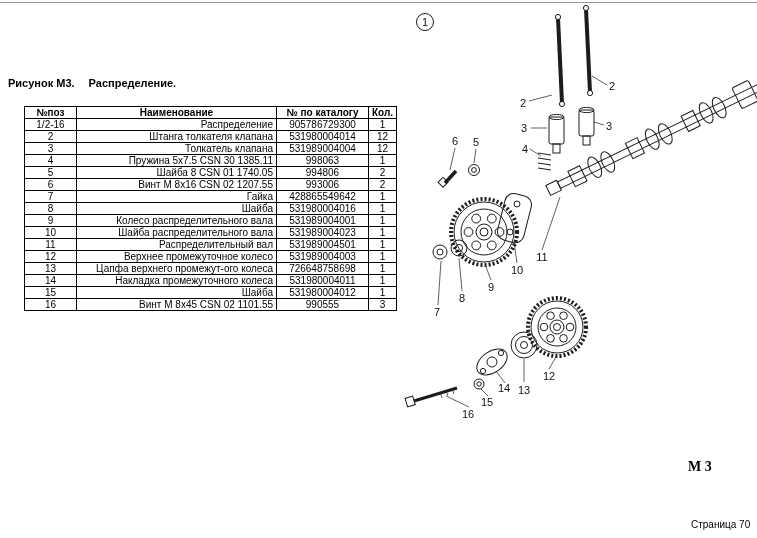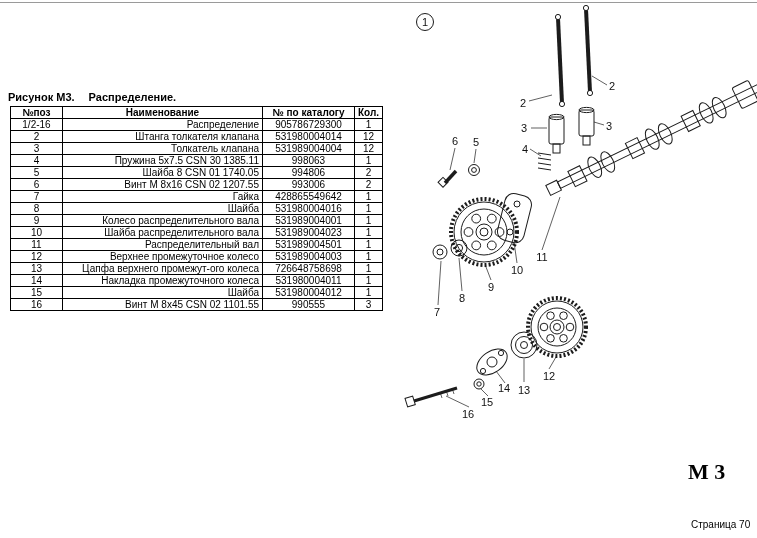--- a/index.html
+++ b/index.html
@@ -10,45 +10,45 @@
     background: #ffffff;
     font-family: "Liberation Sans", sans-serif;
     color: #000;
     overflow: hidden;
   }
   .top-line {
     position: absolute; top: 2px; left: 0;
     width: 757px; height: 1px; background: #9a9a9a;
   }
   .caption {
-    position: absolute; left: 8px; top: 91px;
+    position: absolute; left: 8px; top: 77px;
     font-size: 11px; font-weight: bold; white-space: nowrap;
   }
   .caption .cap-title { margin-left: 14px; }
   table.parts {
-    position: absolute; left: 10px; top: 106px;
+    position: absolute; left: 24px; top: 106px;
     border-collapse: collapse;
     font-size: 10px;
     table-layout: fixed;
   }
   .parts th, .parts td {
     border: 1px solid #000;
     padding: 0 3px;
     height: 11px;
     line-height: 11px;
     white-space: nowrap;
     overflow: hidden;
   }
   .parts th { font-weight: bold; text-align: center; }
   .parts td.c { text-align: center; }
   .parts td.name { text-align: right; }
   .fig-code {
     position: absolute; left: 688px; top: 459px;
     font-family: "Liberation Serif", serif;
-    font-weight: bold; font-size: 22px;
+    font-weight: bold; font-size: 14px;
   }
   .page-num {
     position: absolute; left: 691px; top: 519px;
     font-size: 10px;
   }
   svg.diagram { position: absolute; left: 390px; top: 0; }
 </style>
 </head>
 <body>
 

